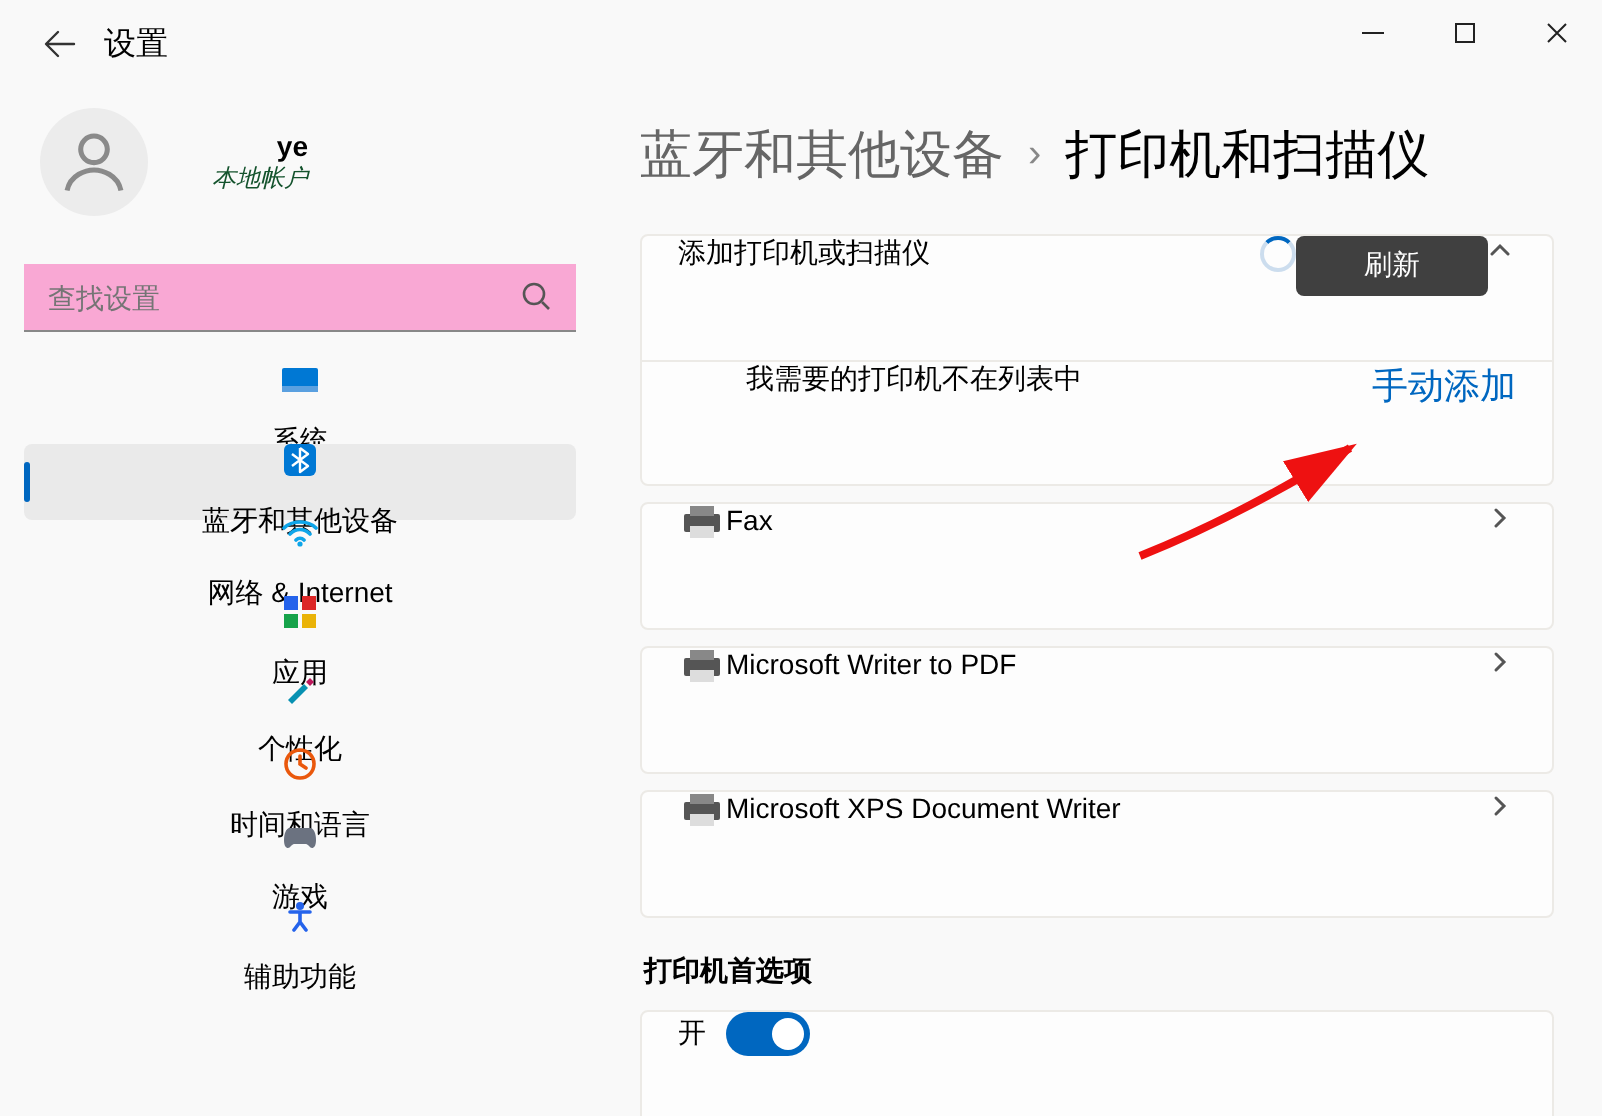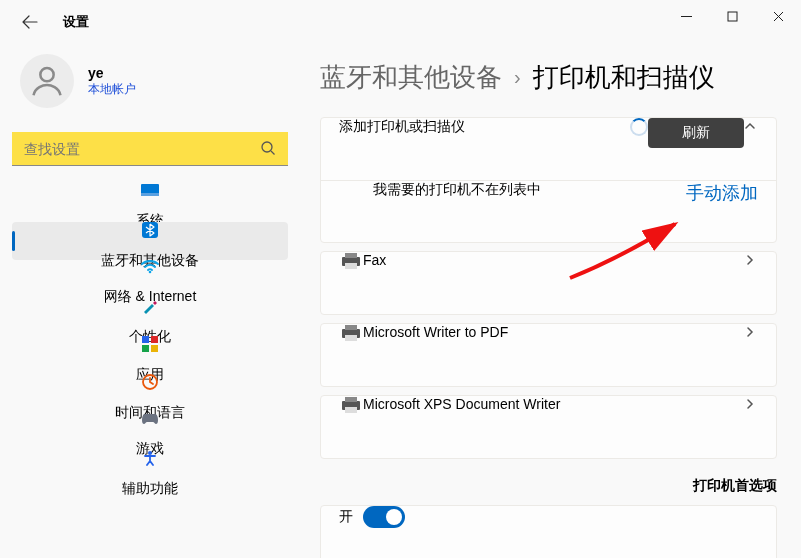--- a/index.html
+++ b/index.html
@@ -1,29 +1,29 @@
 <!DOCTYPE html>
 <html><head>
 <meta charset="utf-8">
 <style>
 * { box-sizing: border-box; margin: 0; padding: 0; font-family: "Segoe UI", "Microsoft YaHei", sans-serif; }
 body { width: 801px; height: 558px; background: #f9f9f9; overflow: hidden; position: relative; }
 .titlebar { height: 44px; display: flex; align-items: center; padding-left: 14px; }
 .back-btn { width: 32px; height: 32px; display: flex; align-items: center; justify-content: center; cursor: pointer; }
-.title { margin-left: 17px; font-size: 13px; font-weight: bold; }
+.title { margin-left: 6px; font-size: 16px; }
 .winctrl { position: absolute; top: 0; right: 0; display: flex; }
 .winctrl div { width: 46px; height: 32px; display: flex; align-items: center; justify-content: center; cursor: pointer; }
 .container { display: flex; height: calc(100% - 44px); }
 .sidebar { width: 300px; padding: 0 12px; flex-shrink: 0; }
-.profile { display: flex; align-items: center; gap: 14px; padding: 10px 8px 18px 8px; }
+.profile { display: flex; align-items: center; gap: 32px; padding: 10px 8px 18px 8px; text-align: right; }
 .avatar { width: 54px; height: 54px; border-radius: 50%; background: #ececec; display: flex; align-items: center; justify-content: center; }
 .profile-text .name { font-size: 14px; font-weight: 600; }
-.profile-text .acct { font-size: 12px; color: #1d4ed8; }
+.profile-text .acct { font-size: 12px; color: #14532d; font-style: italic; }
 .search { position: relative; margin: 6px 0 18px 0; }
-.search input { width: 100%; height: 34px; padding: 0 34px 0 12px; border: none; border-bottom: 1px solid #888; background: #fde047; font-size: 14px; outline: none; }
+.search input { width: 100%; height: 34px; padding: 0 34px 0 12px; border: none; border-bottom: 1px solid #888; background: #f9a8d4; font-size: 14px; outline: none; }
 .search .icon-s { position: absolute; right: 12px; top: 8px; }
 .nav { list-style: none; }
 .nav li { display: flex; align-items: center; gap: 14px; height: 38px; padding: 0 12px; border-radius: 4px; cursor: pointer; font-size: 14px; position: relative; flex-direction: column; }
 .nav li.active { background: #eaeaea; }
 .nav li.active::before { content: ""; position: absolute; left: 0; top: 9px; bottom: 9px; width: 3px; background: #0067c0; border-radius: 2px; }
 .nav-icon { width: 18px; height: 18px; display: flex; align-items: center; justify-content: center; }
 .main { flex: 1; padding: 0 24px 0 20px; overflow: hidden; }
 .breadcrumb { display: flex; align-items: center; gap: 12px; font-size: 26px; margin: 16px 0 22px 0; }
 .bc1 { color: #666; }
 .bc-sep { color: #888; font-size: 20px; }
@@ -31,21 +31,21 @@
 .card-row { display: flex; align-items: flex-start; min-height: 62px; padding: 0 18px; gap: 0; }
 .card-row + .card-row { border-top: 1px solid #eceae6; }
 .row-icon { width: 24px; display: flex; justify-content: center; }
 .row-label { flex: 1; font-size: 14px; }
 .spinner { width: 18px; height: 18px; border: 2px solid #cde; border-top-color: #0067c0; border-radius: 50%; }
 .btn-primary { background: #404040; color: #fff; border: none; border-radius: 4px; padding: 6px 34px; font-size: 14px; cursor: pointer; }
 .chev { width: 14px; color: #555; }
 .link { color: #0067c0; font-size: 18px; cursor: pointer; }
 .sub-row { padding-left: 52px; }
 .device-card { margin-top: 8px; }
-.section-h { font-size: 14px; font-weight: 600; margin: 18px 0 10px 2px; text-align: right; }
+.section-h { font-size: 14px; font-weight: 600; margin: 18px 0 10px 2px; }
 .toggle-wrap { display: flex; align-items: center; gap: 10px; }
 .toggle { width: 42px; height: 22px; background: #0067c0; border-radius: 11px; position: relative; }
 .toggle::after { content: ""; position: absolute; right: 3px; top: 3px; width: 16px; height: 16px; background: #fff; border-radius: 50%; }
 .arrow-annot { position: absolute; left: 560px; top: 218px; pointer-events: none; }
 </style>
 </head>
 <body>
 
 <div class="titlebar">
   <div class="back-btn">
@@ -122,36 +122,36 @@
             <svg width="18" height="14" viewBox="0 0 18 14">
               <path d="M1 4c4-4 12-4 16 0M4 7c3-3 7-3 10 0M7 10c1.2-1.2 2.8-1.2 4 0" stroke="#0ea5e9" stroke-width="1.8" fill="none" stroke-linecap="round"></path>
               <circle cx="9" cy="12" r="1.3" fill="#0ea5e9"></circle>
             </svg>
           </span>
           <span>网络 &amp; Internet</span>
         </li>
       <li>
           <span class="nav-icon">
             <svg width="16" height="16">
-              <path d="M2 14l8-8 2 2-8 8z" fill="#0891b2"></path>
-              <path d="M11 5l2-2 2 2-2 2z" fill="#be185d"></path>
-            </svg>
-          </span>
-          <span>个性化</span>
-        </li>
-      <li>
-          <span class="nav-icon">
-            <svg width="16" height="16">
               <rect x="0" y="0" width="7" height="7" fill="#2563eb"></rect>
               <rect x="9" y="0" width="7" height="7" fill="#dc2626"></rect>
               <rect x="0" y="9" width="7" height="7" fill="#16a34a"></rect>
               <rect x="9" y="9" width="7" height="7" fill="#eab308"></rect>
             </svg>
           </span>
           <span>应用</span>
+        </li>
+      <li>
+          <span class="nav-icon">
+            <svg width="16" height="16">
+              <path d="M2 14l8-8 2 2-8 8z" fill="#0891b2"></path>
+              <path d="M11 5l2-2 2 2-2 2z" fill="#be185d"></path>
+            </svg>
+          </span>
+          <span>个性化</span>
         </li>
       <li>
           <span class="nav-icon">
             <svg width="16" height="16">
               <circle cx="8" cy="8" r="7" fill="none" stroke="#ea580c" stroke-width="1.8"></circle>
               <path d="M8 4v4l3 2" stroke="#ea580c" stroke-width="1.8" fill="none" stroke-linecap="round"></path>
             </svg>
           </span>
           <span>时间和语言</span>
         </li>

